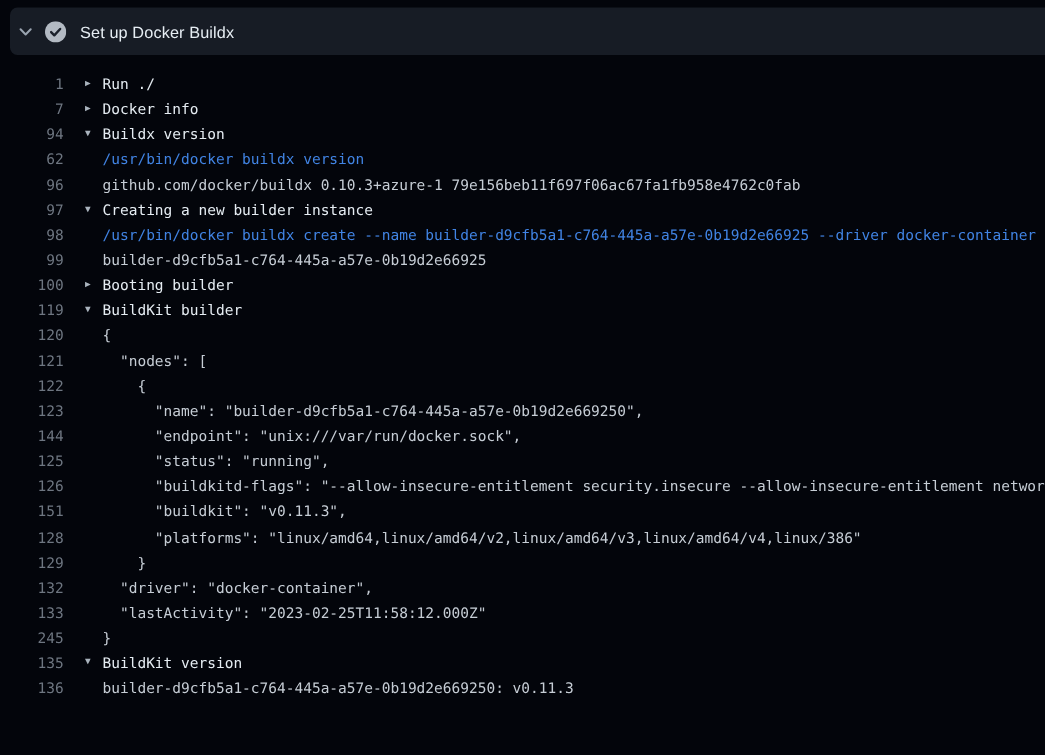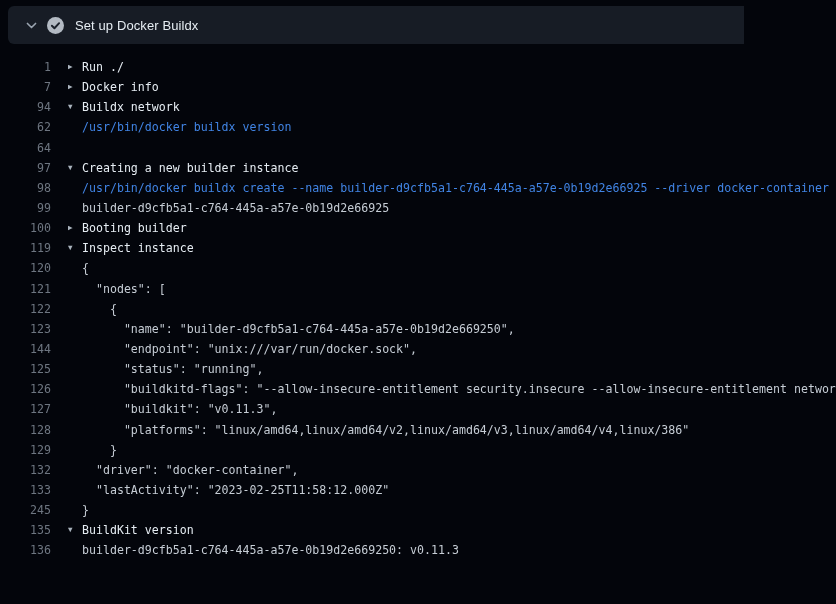--- a/index.html
+++ b/index.html
@@ -8,28 +8,28 @@
     width: 836px;
     height: 604px;
     background: #03050b;
     overflow: hidden;
     font-family: "DejaVu Sans Mono", "Liberation Mono", monospace;
   }
   .step-header {
     position: absolute;
     left: 8px;
     top: 6px;
-    width: 736px;
+    width: 828px;
     height: 38px;
     background: #171c25;
     border-radius: 6px 0 0 6px;
     display: flex;
     align-items: center;
     box-sizing: border-box;
-    padding-left: 12px;
+    padding-left: 1px;
   }
   .chev-btn {
     width: 22px;
     height: 22px;
     background: transparent;
     border: none;
     padding: 0;
     display: flex;
     align-items: center;
     justify-content: center;
@@ -118,48 +118,49 @@
     <div class="row group">
     <span class="num">1</span>
     <span class="content"><span class="tri">▶</span><span class="txt">Run ./</span></span>
   </div>
     <div class="row group">
     <span class="num">7</span>
     <span class="content"><span class="tri">▶</span><span class="txt">Docker info</span></span>
   </div>
     <div class="row group">
     <span class="num">94</span>
-    <span class="content"><span class="tri">▼</span><span class="txt">Buildx network</span></span>
+    <span class="content"><span class="tri">▼</span><span class="txt">Buildx version</span></span>
   </div>
     <div class="row plain cmd">
     <span class="num">62</span>
     <span class="content"><span class="txt">/usr/bin/docker buildx version</span></span>
   </div>
     <div class="row plain out">
-    <span class="num">64</span>
+    <span class="num">96</span>
+    <span class="content"><span class="txt">github.com/docker/buildx 0.10.3+azure-1 79e156beb11f697f06ac67fa1fb958e4762c0fab</span></span>
   </div>
     <div class="row group">
     <span class="num">97</span>
     <span class="content"><span class="tri">▼</span><span class="txt">Creating a new builder instance</span></span>
   </div>
     <div class="row plain cmd">
     <span class="num">98</span>
     <span class="content"><span class="txt">/usr/bin/docker buildx create --name builder-d9cfb5a1-c764-445a-a57e-0b19d2e66925 --driver docker-container</span></span>
   </div>
     <div class="row plain out">
     <span class="num">99</span>
     <span class="content"><span class="txt">builder-d9cfb5a1-c764-445a-a57e-0b19d2e66925</span></span>
   </div>
     <div class="row group">
     <span class="num">100</span>
     <span class="content"><span class="tri">▶</span><span class="txt">Booting builder</span></span>
   </div>
     <div class="row group">
     <span class="num">119</span>
-    <span class="content"><span class="tri">▼</span><span class="txt">Inspect instance</span></span>
+    <span class="content"><span class="tri">▼</span><span class="txt">BuildKit builder</span></span>
   </div>
     <div class="row plain out">
     <span class="num">120</span>
     <span class="content"><span class="txt">{</span></span>
   </div>
     <div class="row plain out">
     <span class="num">121</span>
     <span class="content"><span class="txt">  "nodes": [</span></span>
   </div>
     <div class="row plain out">
@@ -176,21 +177,21 @@
   </div>
     <div class="row plain out">
     <span class="num">125</span>
     <span class="content"><span class="txt">      "status": "running",</span></span>
   </div>
     <div class="row plain out">
     <span class="num">126</span>
     <span class="content"><span class="txt">      "buildkitd-flags": "--allow-insecure-entitlement security.insecure --allow-insecure-entitlement network.host",</span></span>
   </div>
     <div class="row plain out">
-    <span class="num">127</span>
+    <span class="num">151</span>
     <span class="content"><span class="txt">      "buildkit": "v0.11.3",</span></span>
   </div>
     <div class="row plain out">
     <span class="num">128</span>
     <span class="content"><span class="txt">      "platforms": "linux/amd64,linux/amd64/v2,linux/amd64/v3,linux/amd64/v4,linux/386"</span></span>
   </div>
     <div class="row plain out">
     <span class="num">129</span>
     <span class="content"><span class="txt">    }</span></span>
   </div>

